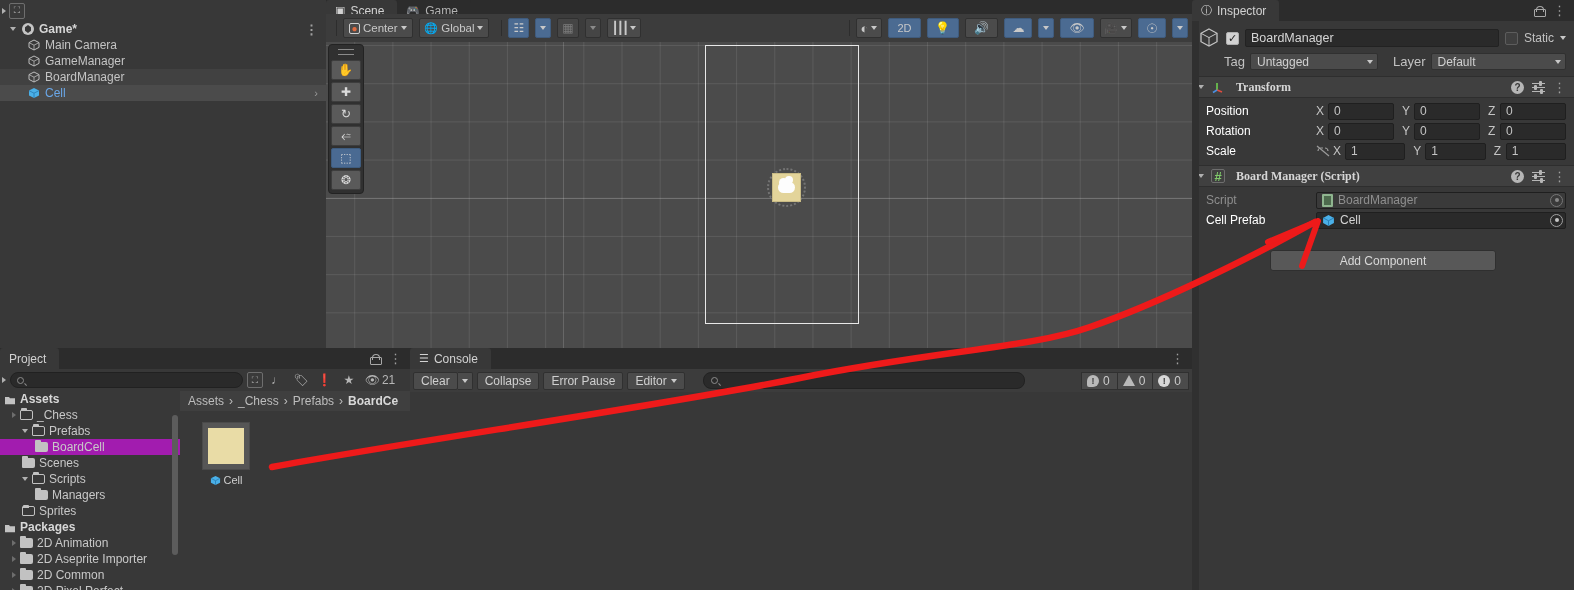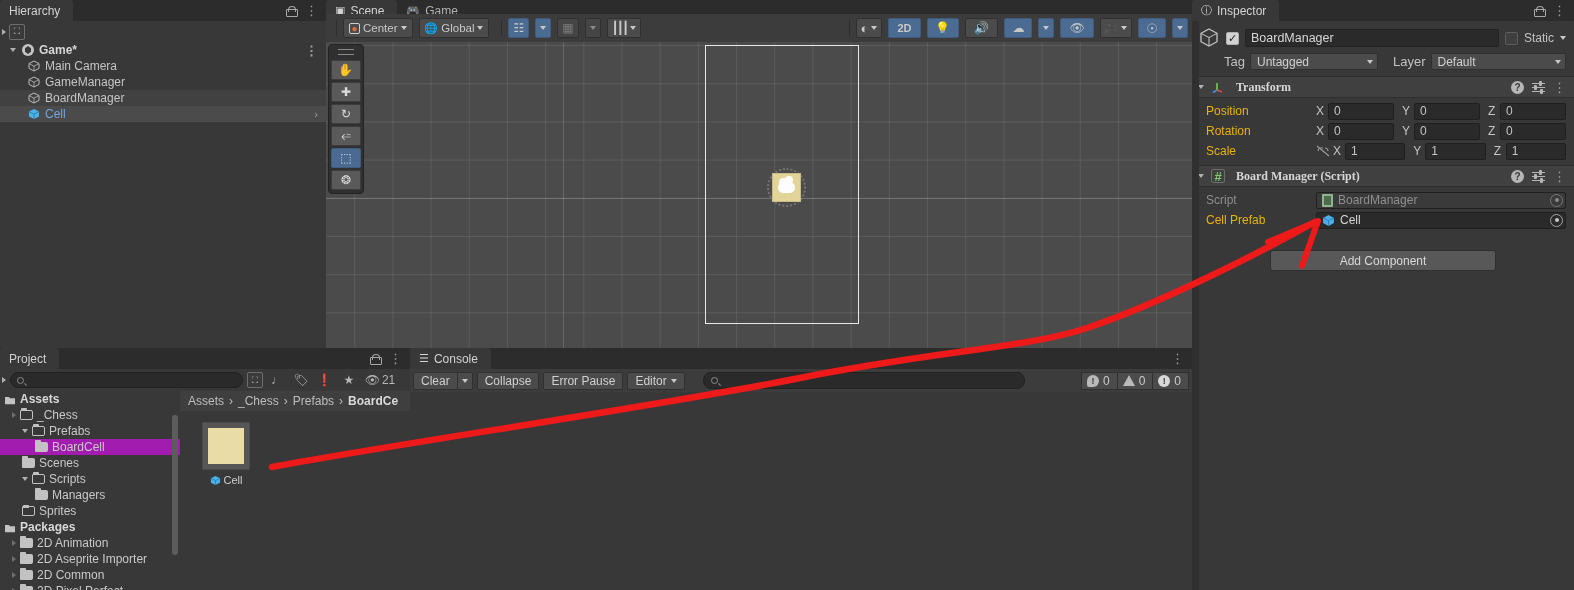--- a/index.html
+++ b/index.html
@@ -180,21 +180,21 @@
   .qico {
     width:13px;height:13px;border-radius:50%;background:#b6b6b6;color:#383838;
     font-size:10px;font-weight:bold;display:flex;align-items:center;justify-content:center;
   }
   .presetico { width:13px;height:11px; position:relative; }
   .presetico i { position:absolute;left:0;right:0;height:1.4px;background:#b6b6b6; }
   .presetico i:nth-child(1){ top:1px; } .presetico i:nth-child(2){ top:5px; } .presetico i:nth-child(3){ top:9px; }
   .presetico b { position:absolute;width:3px;height:5px;background:#b6b6b6;border-radius:1px; }
   .presetico b:nth-of-type(1){ left:7px; top:-1px; } .presetico b:nth-of-type(2){ left:2px; top:3px; } .presetico b:nth-of-type(3){ left:8px; top:7px; }
   .fieldrow { display:flex; align-items:center; height:20px; padding:0 8px 0 14px; gap:0; }
-  .fieldrow .fname { width:110px; color:#eab308; font-size:12px; }
+  .fieldrow .fname { width:110px; color:#ffffff; font-size:12px; }
   .vec { display:flex; flex:1; gap:8px; align-items:center; }
   .vecitem { display:flex; align-items:center; gap:5px; flex:1; }
   .vecitem span { color:#c4c4c4; font-size:12px; width:7px; }
   .numbox {
     flex:1; height:17px; background:#2a2a2a; border:1px solid #1f1f1f; border-radius:2px;
     display:flex; align-items:center; padding:0 5px; color:#d4d4d4; font-size:12px;
   }
   .linkico { width:13px;height:12px; margin-right:4px; color:#9b9b9b; position:relative; }
   .objfield {
     flex:1; height:17px; background:#2a2a2a; border:1px solid #1f1f1f; border-radius:2px;
@@ -282,29 +282,20 @@
 
   
   #annotation { position:absolute; left:0; top:0; width:1574px; height:590px; pointer-events:none; }
 </style>
 </head>
 <body>
 
 <div class="app">
 
   <div class="panel" id="hierarchy">
-    <div class="tabbar">
-      <div class="tab sel">
-        <span>Hierarchy</span>
-      </div>
-      <div class="right-icons">
-        <span class="lockico"></span>
-        <span class="kebab"></span>
-      </div>
-    </div>
 
     <div class="h-search">
       <span class="tri-small"></span>
       <div class="iconbtn-sq">⛶</div>
     </div>
 
     <div class="h-rows">
 
       <div class="hrow root">
         <span class="caret">
@@ -400,21 +391,21 @@
         <span class="caret-dn"></span>
       </div>
 
       <div style="margin-left:auto;display:flex;align-items:center;">
         <span class="sep"></span>
         <div class="tb sq">
           <span style="font-size:13px">◐</span>
           <span class="caret-dn"></span>
         </div>
         <div class="tb blue sq" style="padding:0 8px">
-          <span style="font-weight:bold;font-size:11px">2D</span>
+          <span style="font-weight:normal;font-size:11px">2D</span>
         </div>
         <div class="tb blue sq" style="padding:0 8px">
           <span style="font-size:12px">💡</span>
         </div>
         <div class="tb sq" style="padding:0 8px">
           <span style="font-size:12px">🔊</span>
         </div>
         <div class="tb blue sq" style="padding:0 7px">
           <span style="font-size:12px">☁</span>
         </div>

